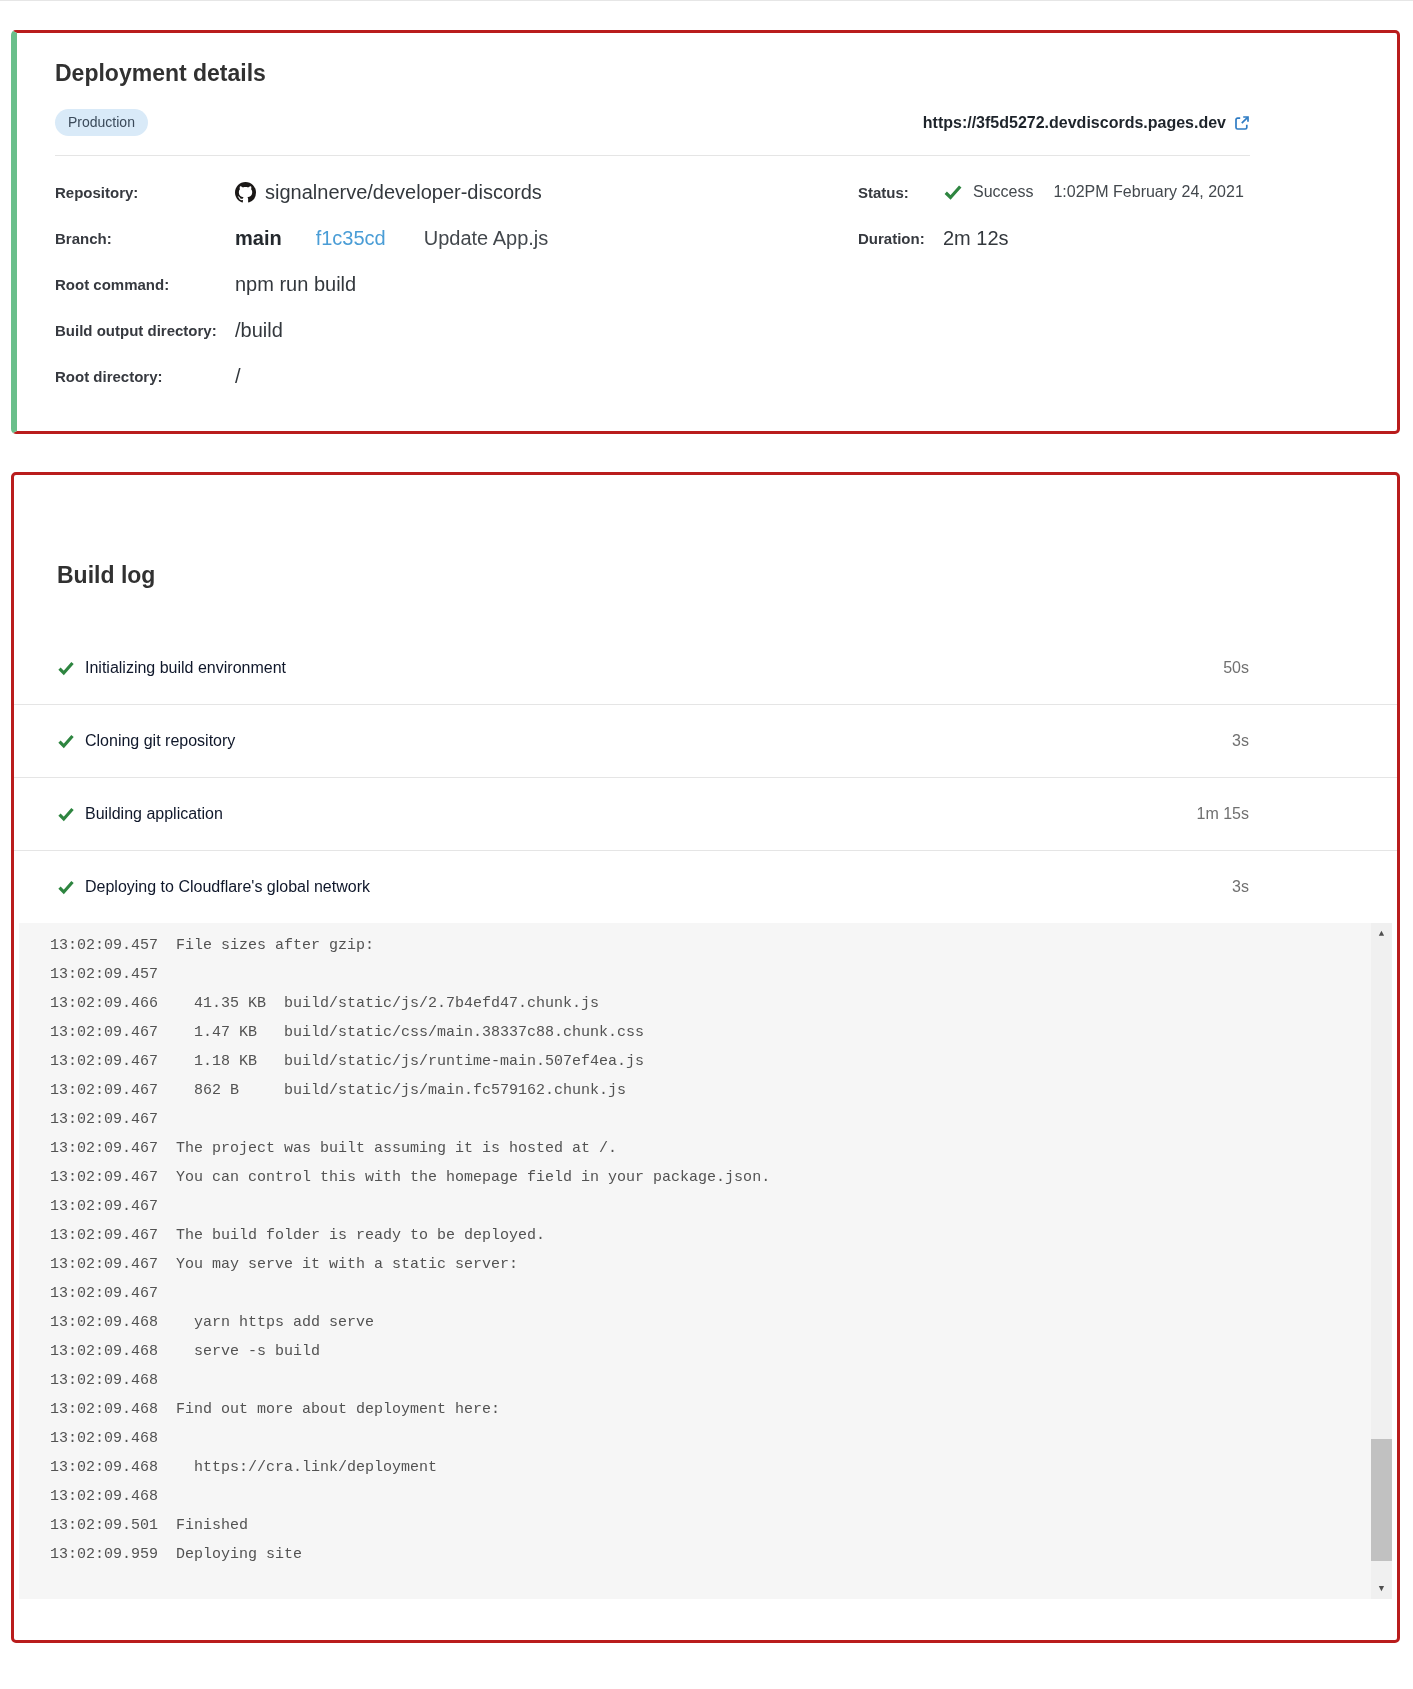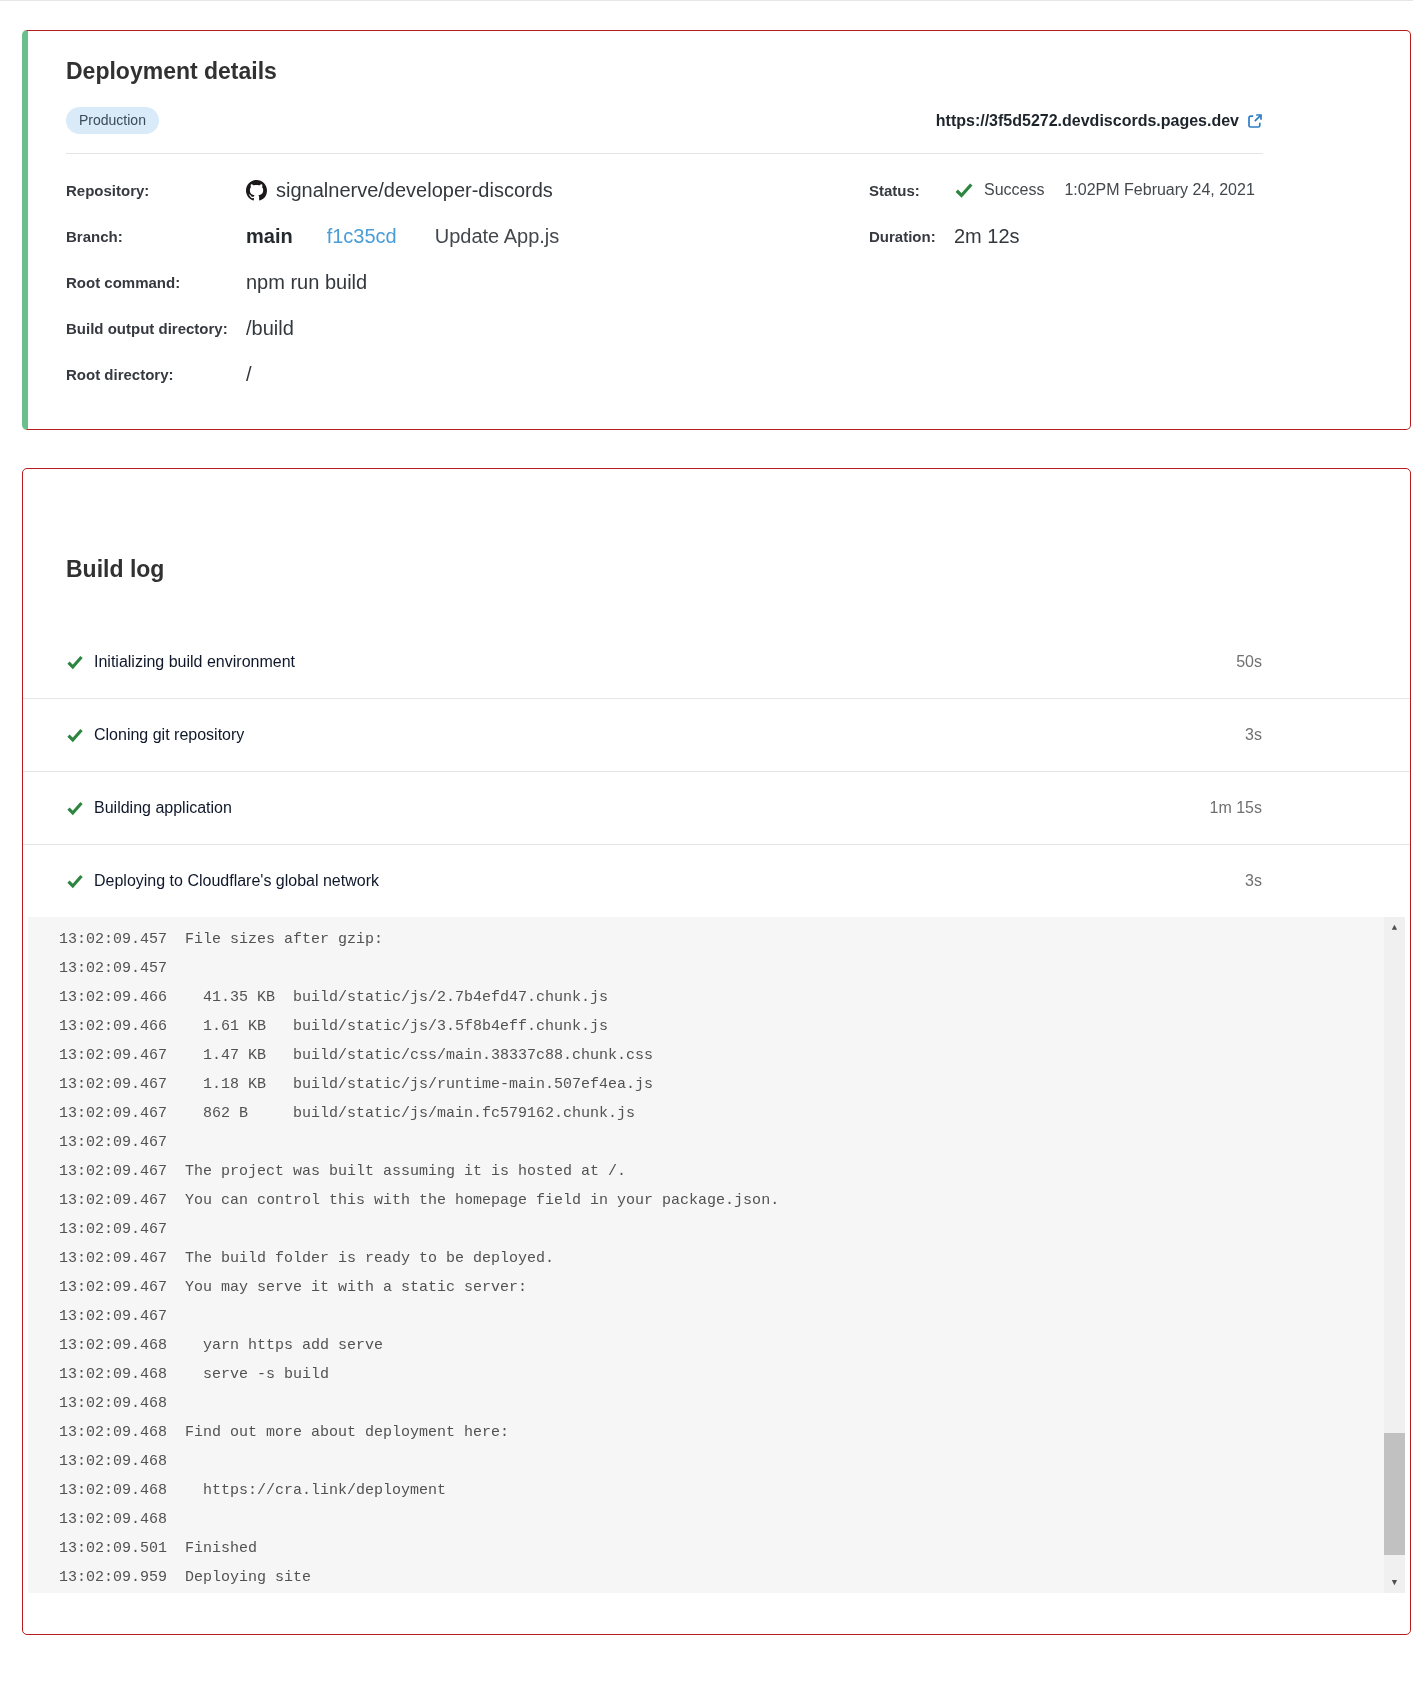--- a/index.html
+++ b/index.html
@@ -6,24 +6,24 @@
   html,body { margin:0; padding:0; }
   body {
     width:1413px; height:1689px;
     background:#ffffff;
     border-top:1px solid #e6e6e6;
     font-family:"Liberation Sans", sans-serif;
     color:#33383d;
     position:relative;
   }
   .card {
-    margin-left:22px;
+    margin-left:11px;
     width:1389px;
     background:#fff;
-    border:1px solid #b91c1c;
+    border:3px solid #b91c1c;
     border-radius:5px;
   }
   .card--details {
     margin-top:29px;
     border-left:6px solid #6abf8b;
     padding:0 147px 32px 38px;
   }
   .page-title {
     font-size:23px; font-weight:700; color:#313131;
     margin:26px 0 0 0; line-height:28px;
@@ -220,21 +220,20 @@
 
   <div class="log-console">
     <div>
 
         <div class="log-line"><span class="log-time">13:02:09.457</span><span class="log-msg">File sizes after gzip:</span></div>
 
         <div class="log-line"><span class="log-time">13:02:09.457</span><span class="log-msg"></span></div>
 
         <div class="log-line"><span class="log-time">13:02:09.466</span><span class="log-msg">  41.35 KB  build/static/js/2.7b4efd47.chunk.js</span></div>
 
-        <div class="log-line"><span class="log-time">13:02:09.466</span><span class="log-msg">  1.61 KB   build/static/js/3.5f8b4eff.chunk.js</span></div>
 
         <div class="log-line"><span class="log-time">13:02:09.467</span><span class="log-msg">  1.47 KB   build/static/css/main.38337c88.chunk.css</span></div>
 
         <div class="log-line"><span class="log-time">13:02:09.467</span><span class="log-msg">  1.18 KB   build/static/js/runtime-main.507ef4ea.js</span></div>
 
         <div class="log-line"><span class="log-time">13:02:09.467</span><span class="log-msg">  862 B     build/static/js/main.fc579162.chunk.js</span></div>
 
         <div class="log-line"><span class="log-time">13:02:09.467</span><span class="log-msg"></span></div>
 
         <div class="log-line"><span class="log-time">13:02:09.467</span><span class="log-msg">The project was built assuming it is hosted at /.</span></div>

